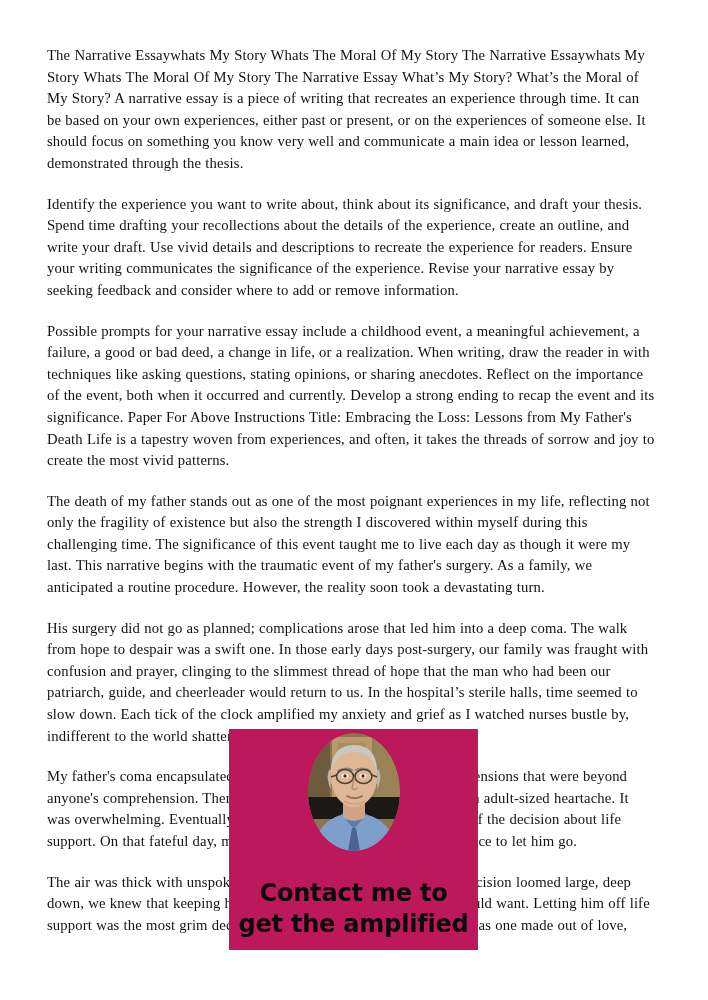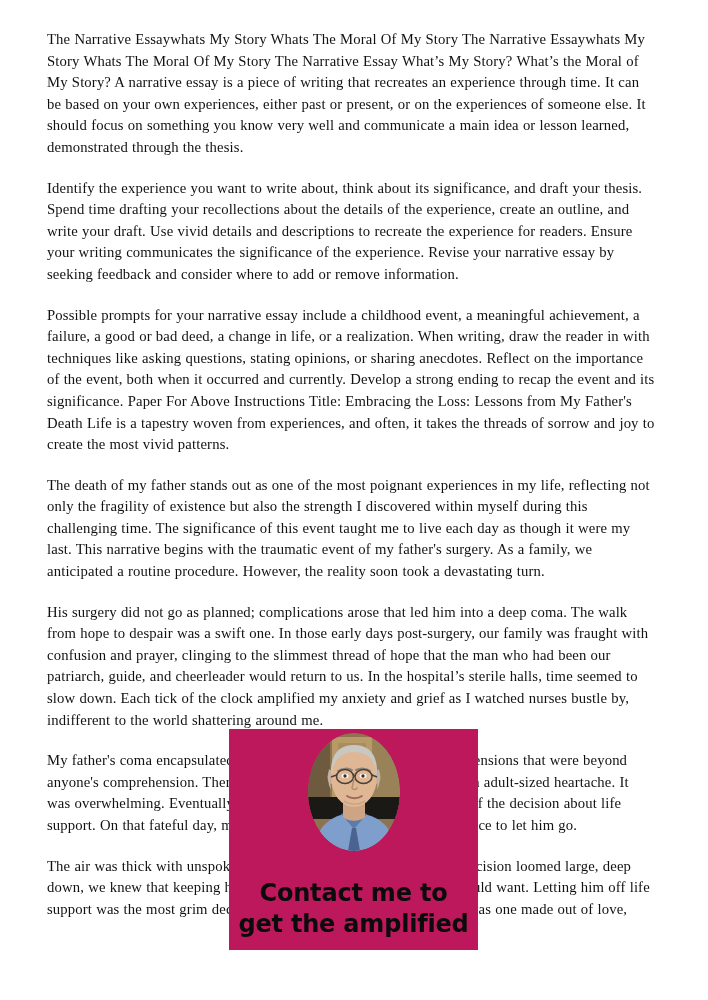--- a/index.html
+++ b/index.html
@@ -24,21 +24,21 @@
   }
 
   #essay-body {
     position: absolute;
     left: 47px;
     top: 29px;
     width: 608px;
   }
 
   .para {
-    margin: 0 0 19px 0;
+    margin: 16px 0 19px 0;
     font-size: 14.7px;
     line-height: 21.6px;
     color: #111111;
     text-align: left;
     letter-spacing: 0.01em;
     word-spacing: 0.02em;
   }
 
   
   #contact-overlay {

